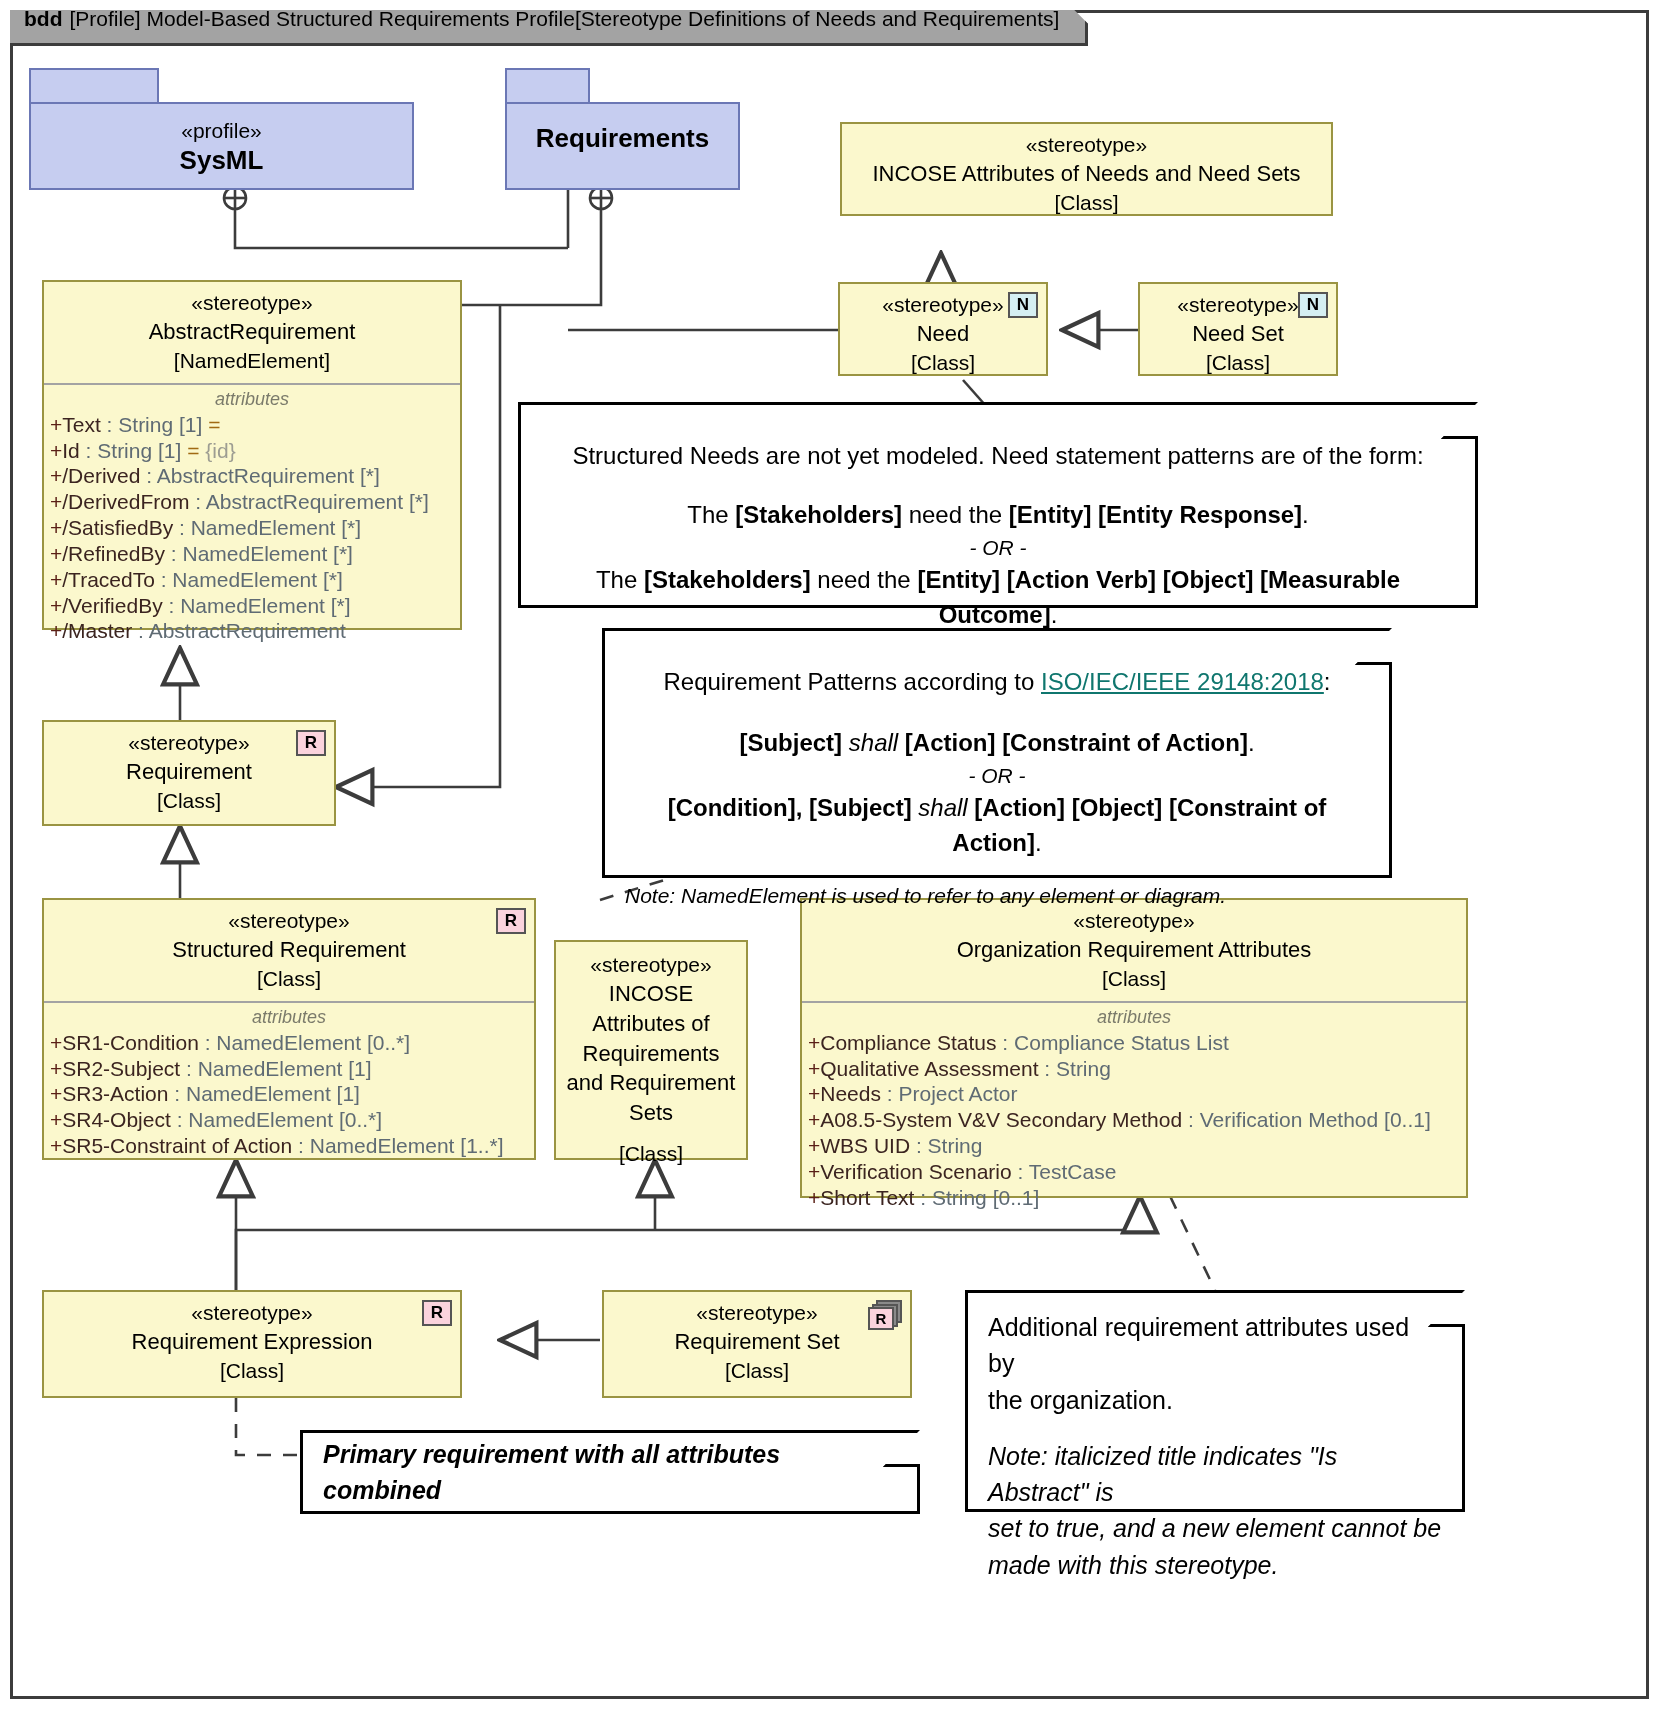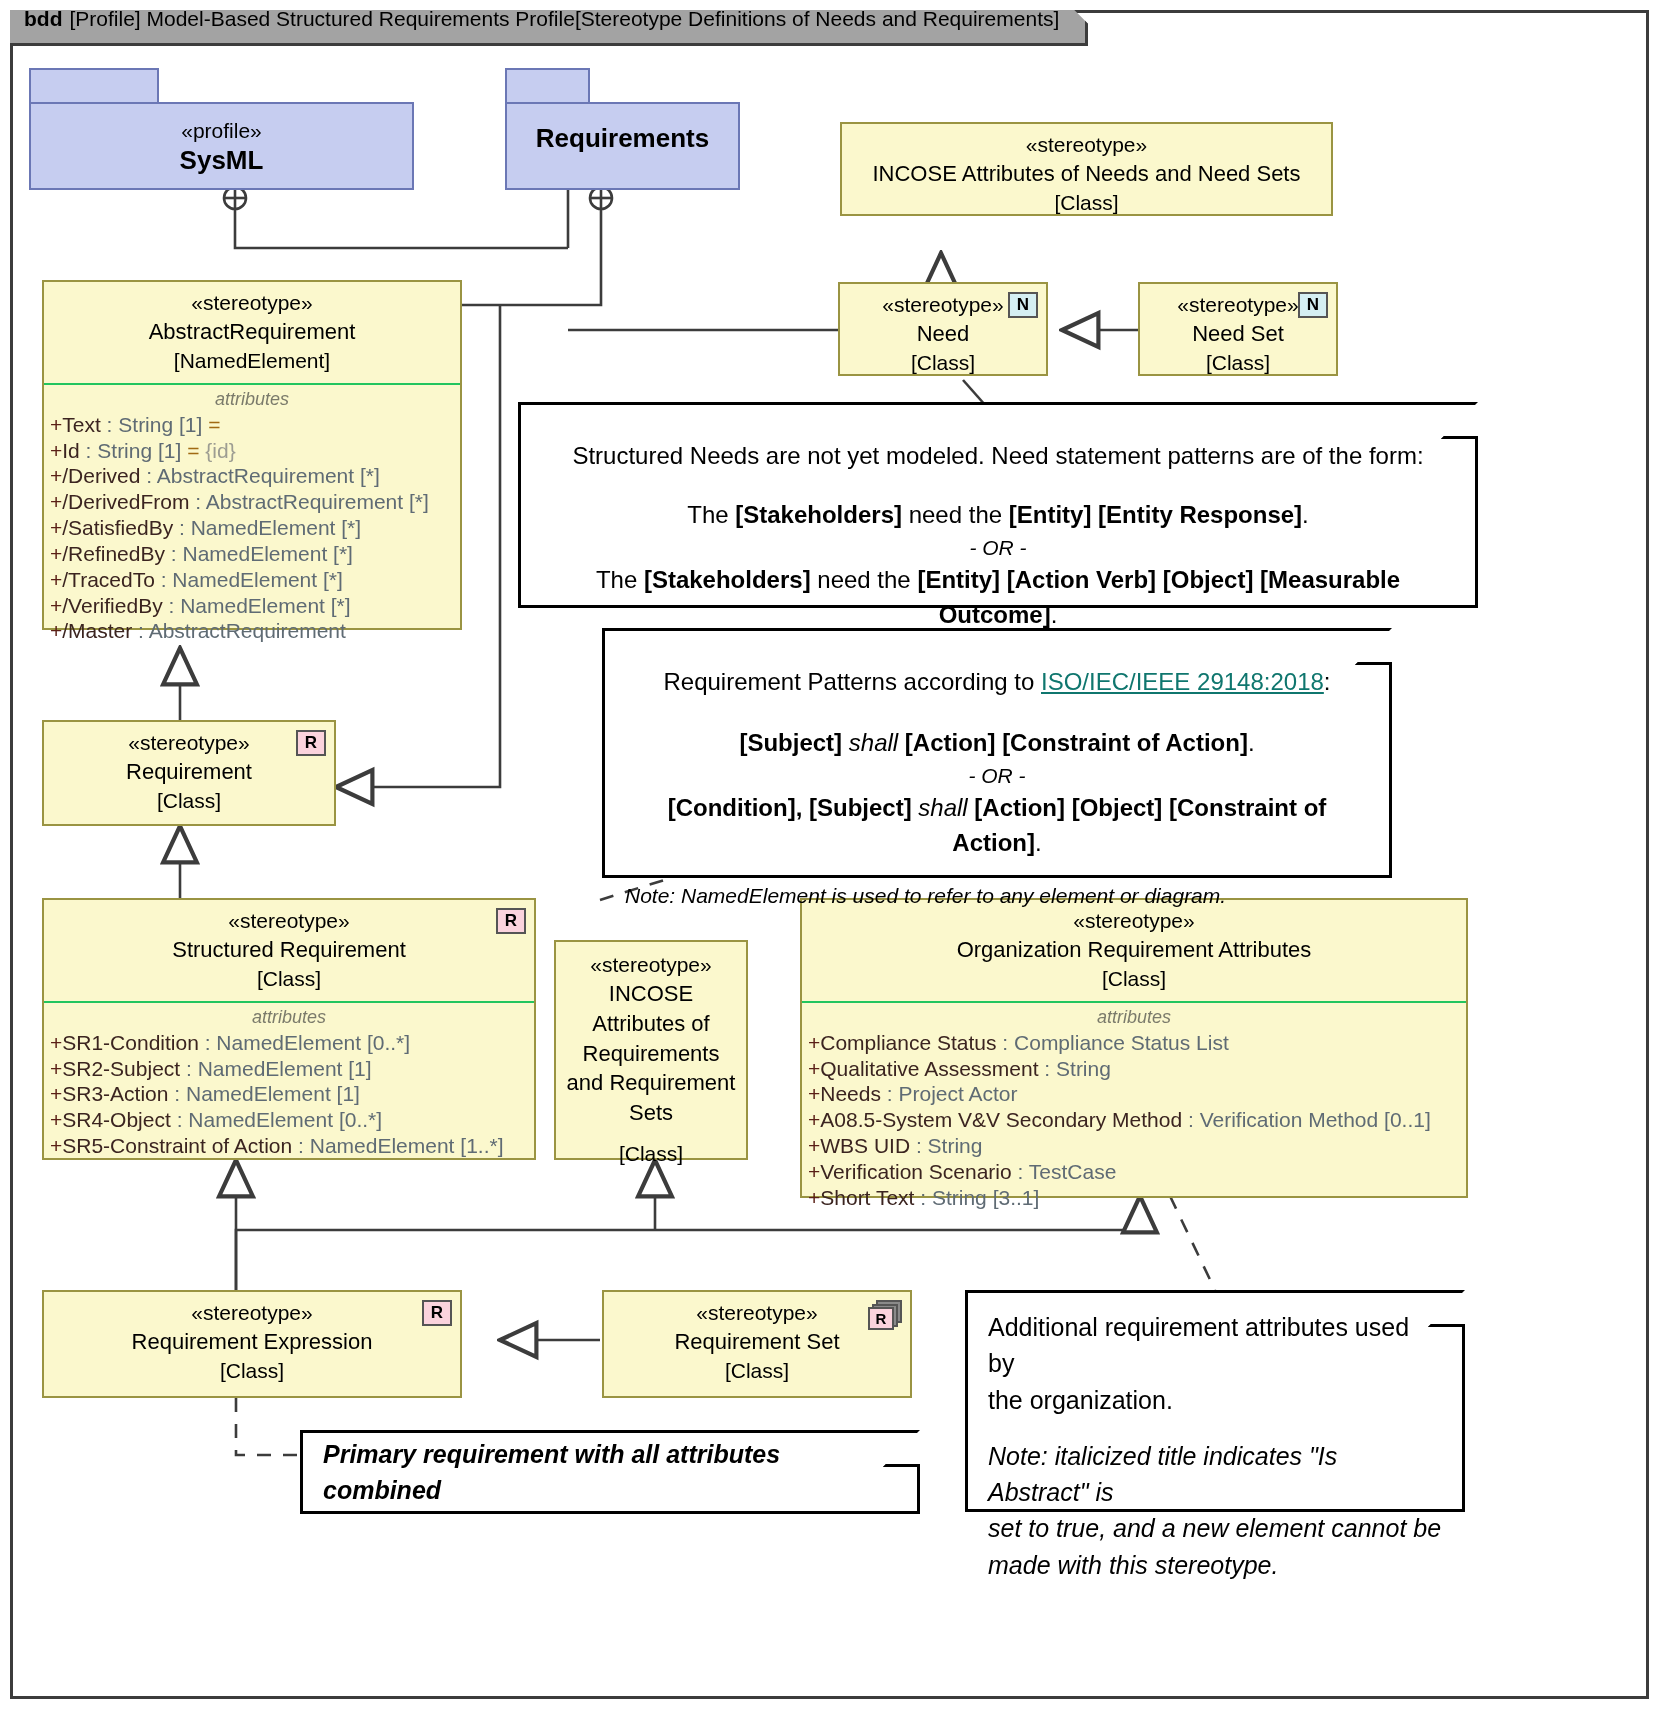--- a/index.html
+++ b/index.html
@@ -28,21 +28,21 @@
   .pkg-stereo{font-size:21px;line-height:1.25;}
   .pkg-name{font-size:26px;font-weight:bold;line-height:1.3;}
 
   
   .cls{position:absolute;box-sizing:border-box;background:#fbf8cd;
        border:2px solid #9a9442;}
   .cls-head{padding:7px 8px 8px;text-align:center;position:relative;}
   .cls-stereo{font-size:21px;line-height:1.35;}
   .cls-name{font-size:22px;font-weight:normal;line-height:1.35;}
   .cls-meta{font-size:21px;line-height:1.35;}
-  .cls-sep{border-top:2px solid #22c55e;}
+  .cls-sep{border-top:2px solid #a3a3a3;}
   .cls-attrs{padding:3px 6px 6px 6px;}
   .attrs-title{text-align:center;font-size:18px;font-style:italic;color:#7b7b6b;line-height:1.3;}
   .attr{font-size:21px;line-height:1.23;white-space:nowrap;color:#4f5b66;}
   .attr .pl{color:#5a1f16;}
   .attr .nm{color:#3b2420;}
   .attr .ty{color:#5f6b74;}
   .attr .eq{color:#a06a14;}
   .attr .df{color:#9d9d92;}
 
   
@@ -246,21 +246,21 @@
     </div>
     <div class="cls-sep cls-attrs">
       <div class="attrs-title">attributes</div>
       <div>
           <div class="attr"><span class="pl">+</span><span class="nm">Compliance Status</span><span class="ty"> : Compliance Status List</span></div>
           <div class="attr"><span class="pl">+</span><span class="nm">Qualitative Assessment</span><span class="ty"> : String</span></div>
           <div class="attr"><span class="pl">+</span><span class="nm">Needs</span><span class="ty">  : Project Actor</span></div>
           <div class="attr"><span class="pl">+</span><span class="nm">A08.5-System V&amp;V Secondary Method</span><span class="ty"> : Verification Method [0..1]</span></div>
           <div class="attr"><span class="pl">+</span><span class="nm">WBS UID</span><span class="ty"> : String</span></div>
           <div class="attr"><span class="pl">+</span><span class="nm">Verification Scenario</span><span class="ty"> : TestCase</span></div>
-          <div class="attr"><span class="pl">+</span><span class="nm">Short Text</span><span class="ty">  : String [3..1]</span></div>
+          <div class="attr"><span class="pl">+</span><span class="nm">Short Text</span><span class="ty">  : String [0..1]</span></div>
         </div>
     </div>
   </div>
 
   <div class="cls" style="left:42px;top:1290px;width:420px;height:108px;">
     <div class="cls-head">
       <div class="badge badge-r">R</div>
       <div class="cls-stereo">«stereotype»</div>
       <div class="cls-name">Requirement Expression</div>
       <div class="cls-meta">[Class]</div>

